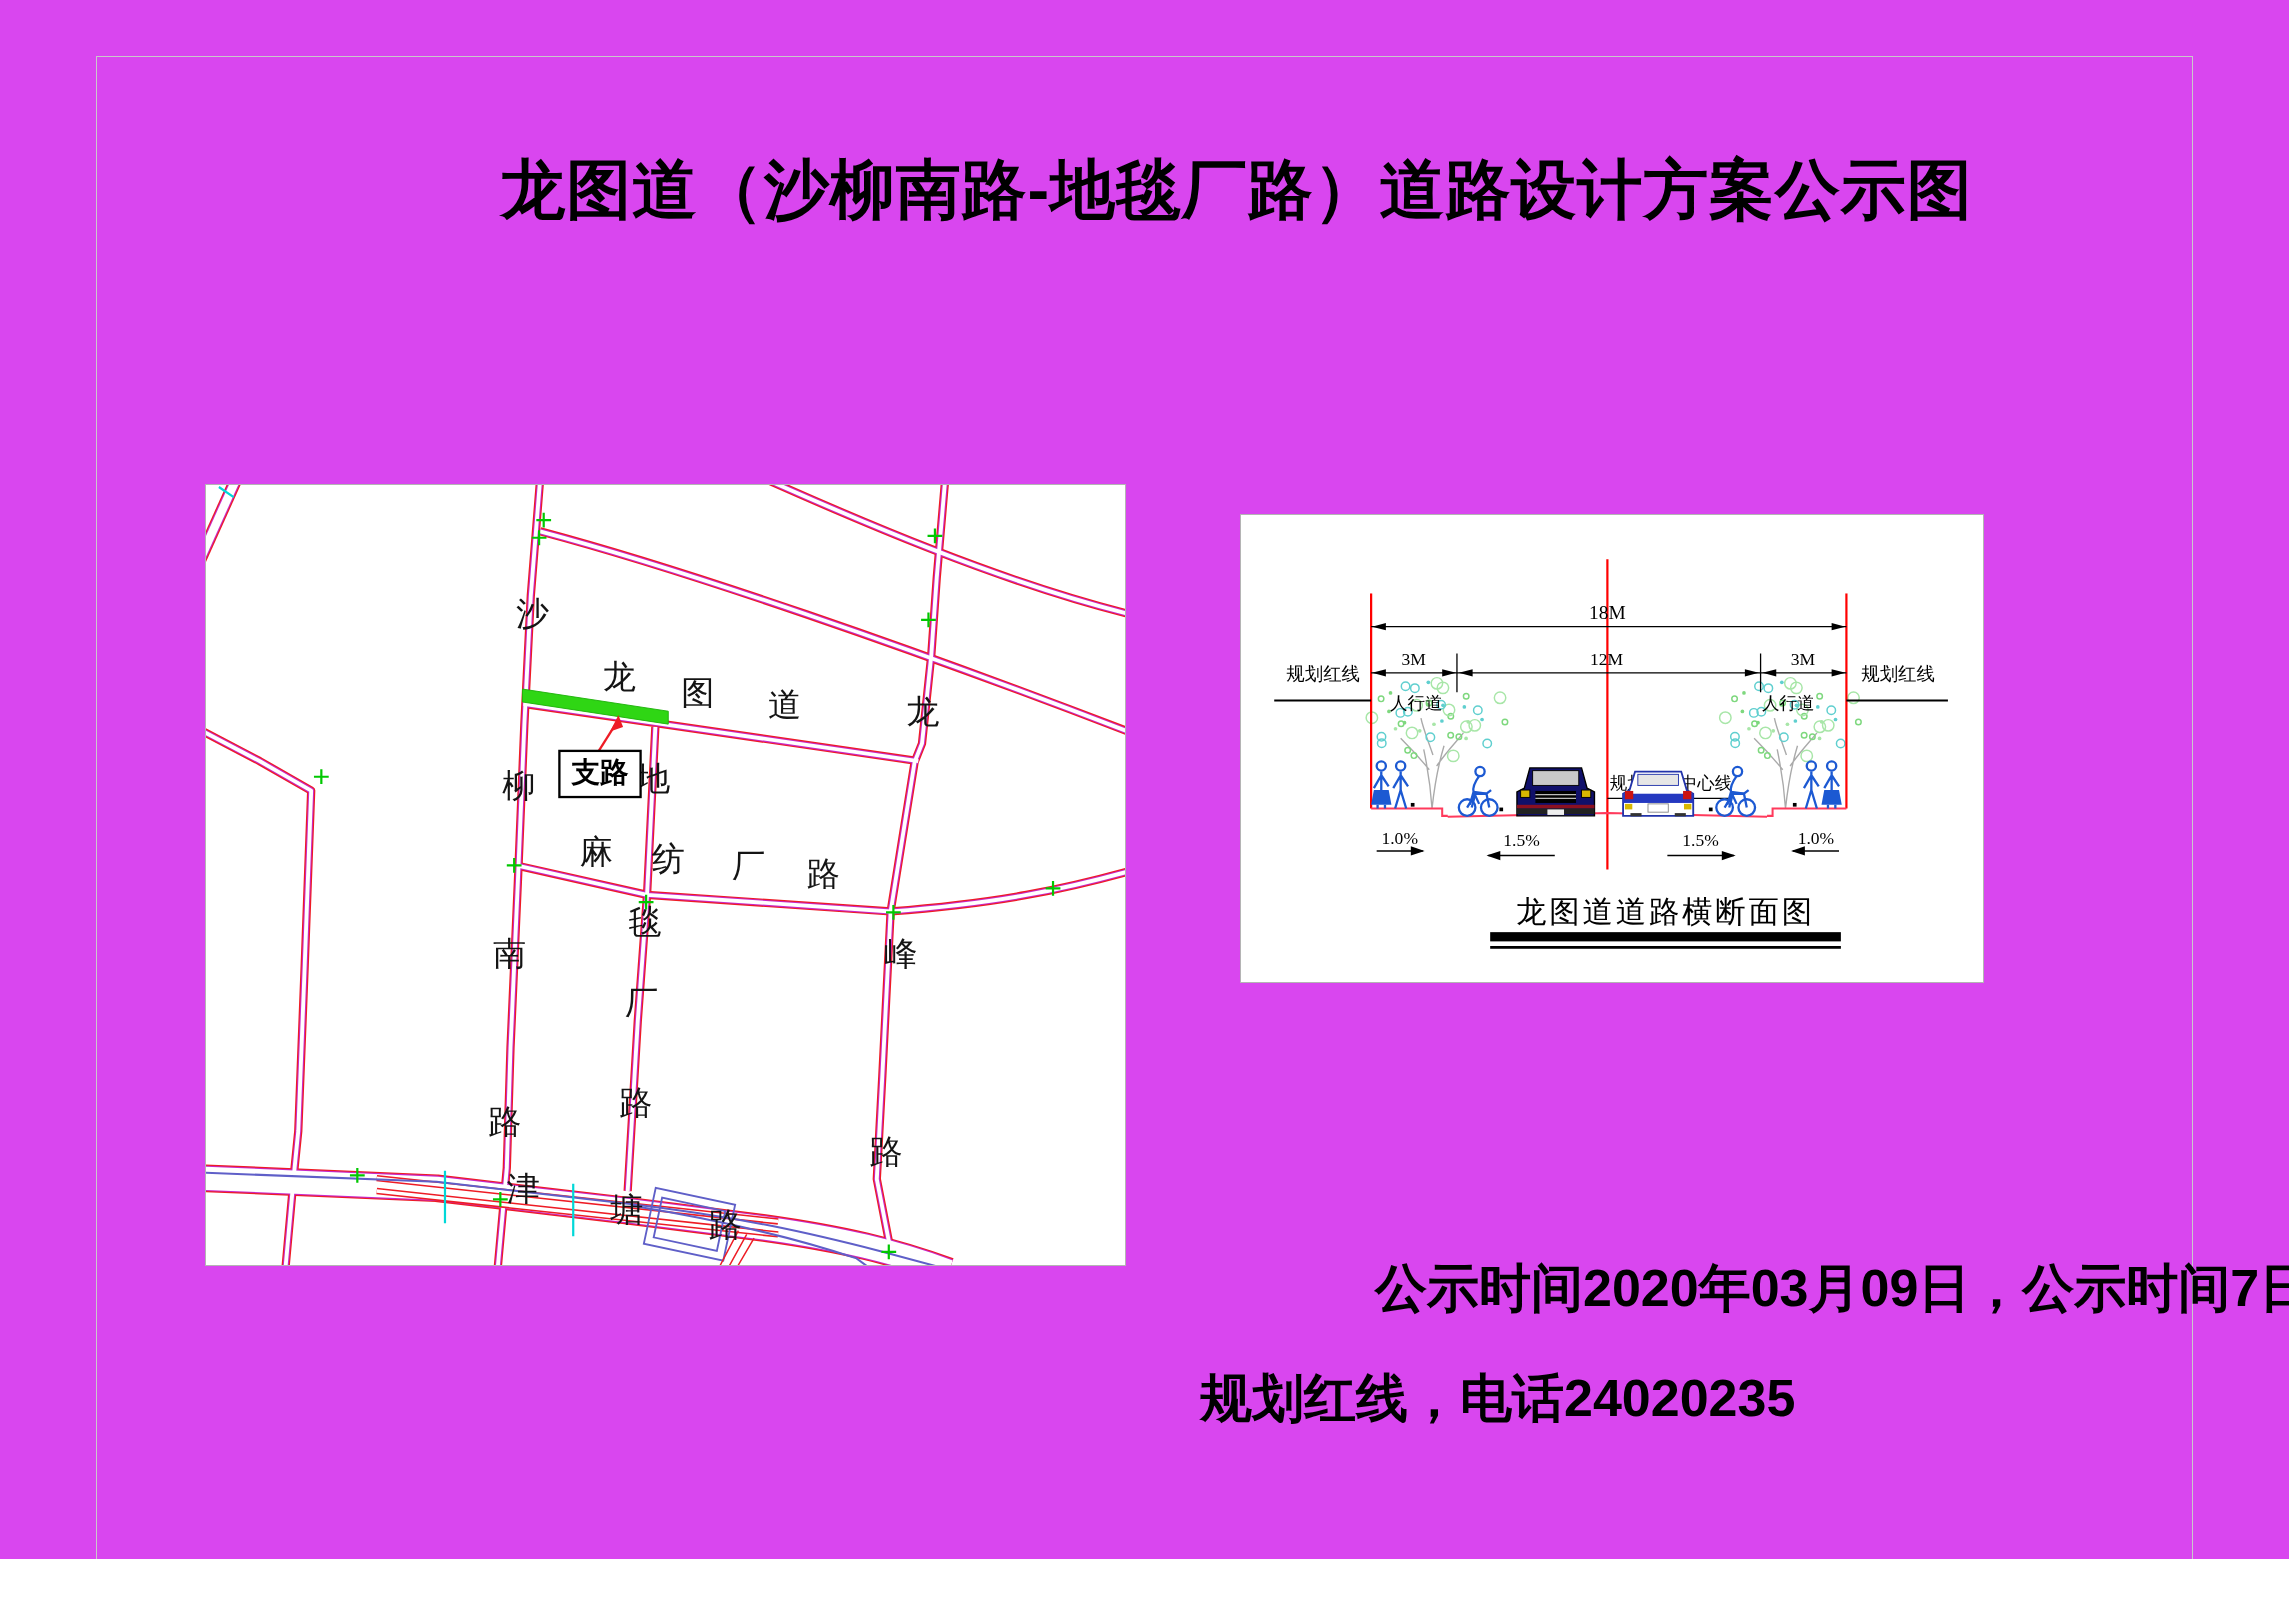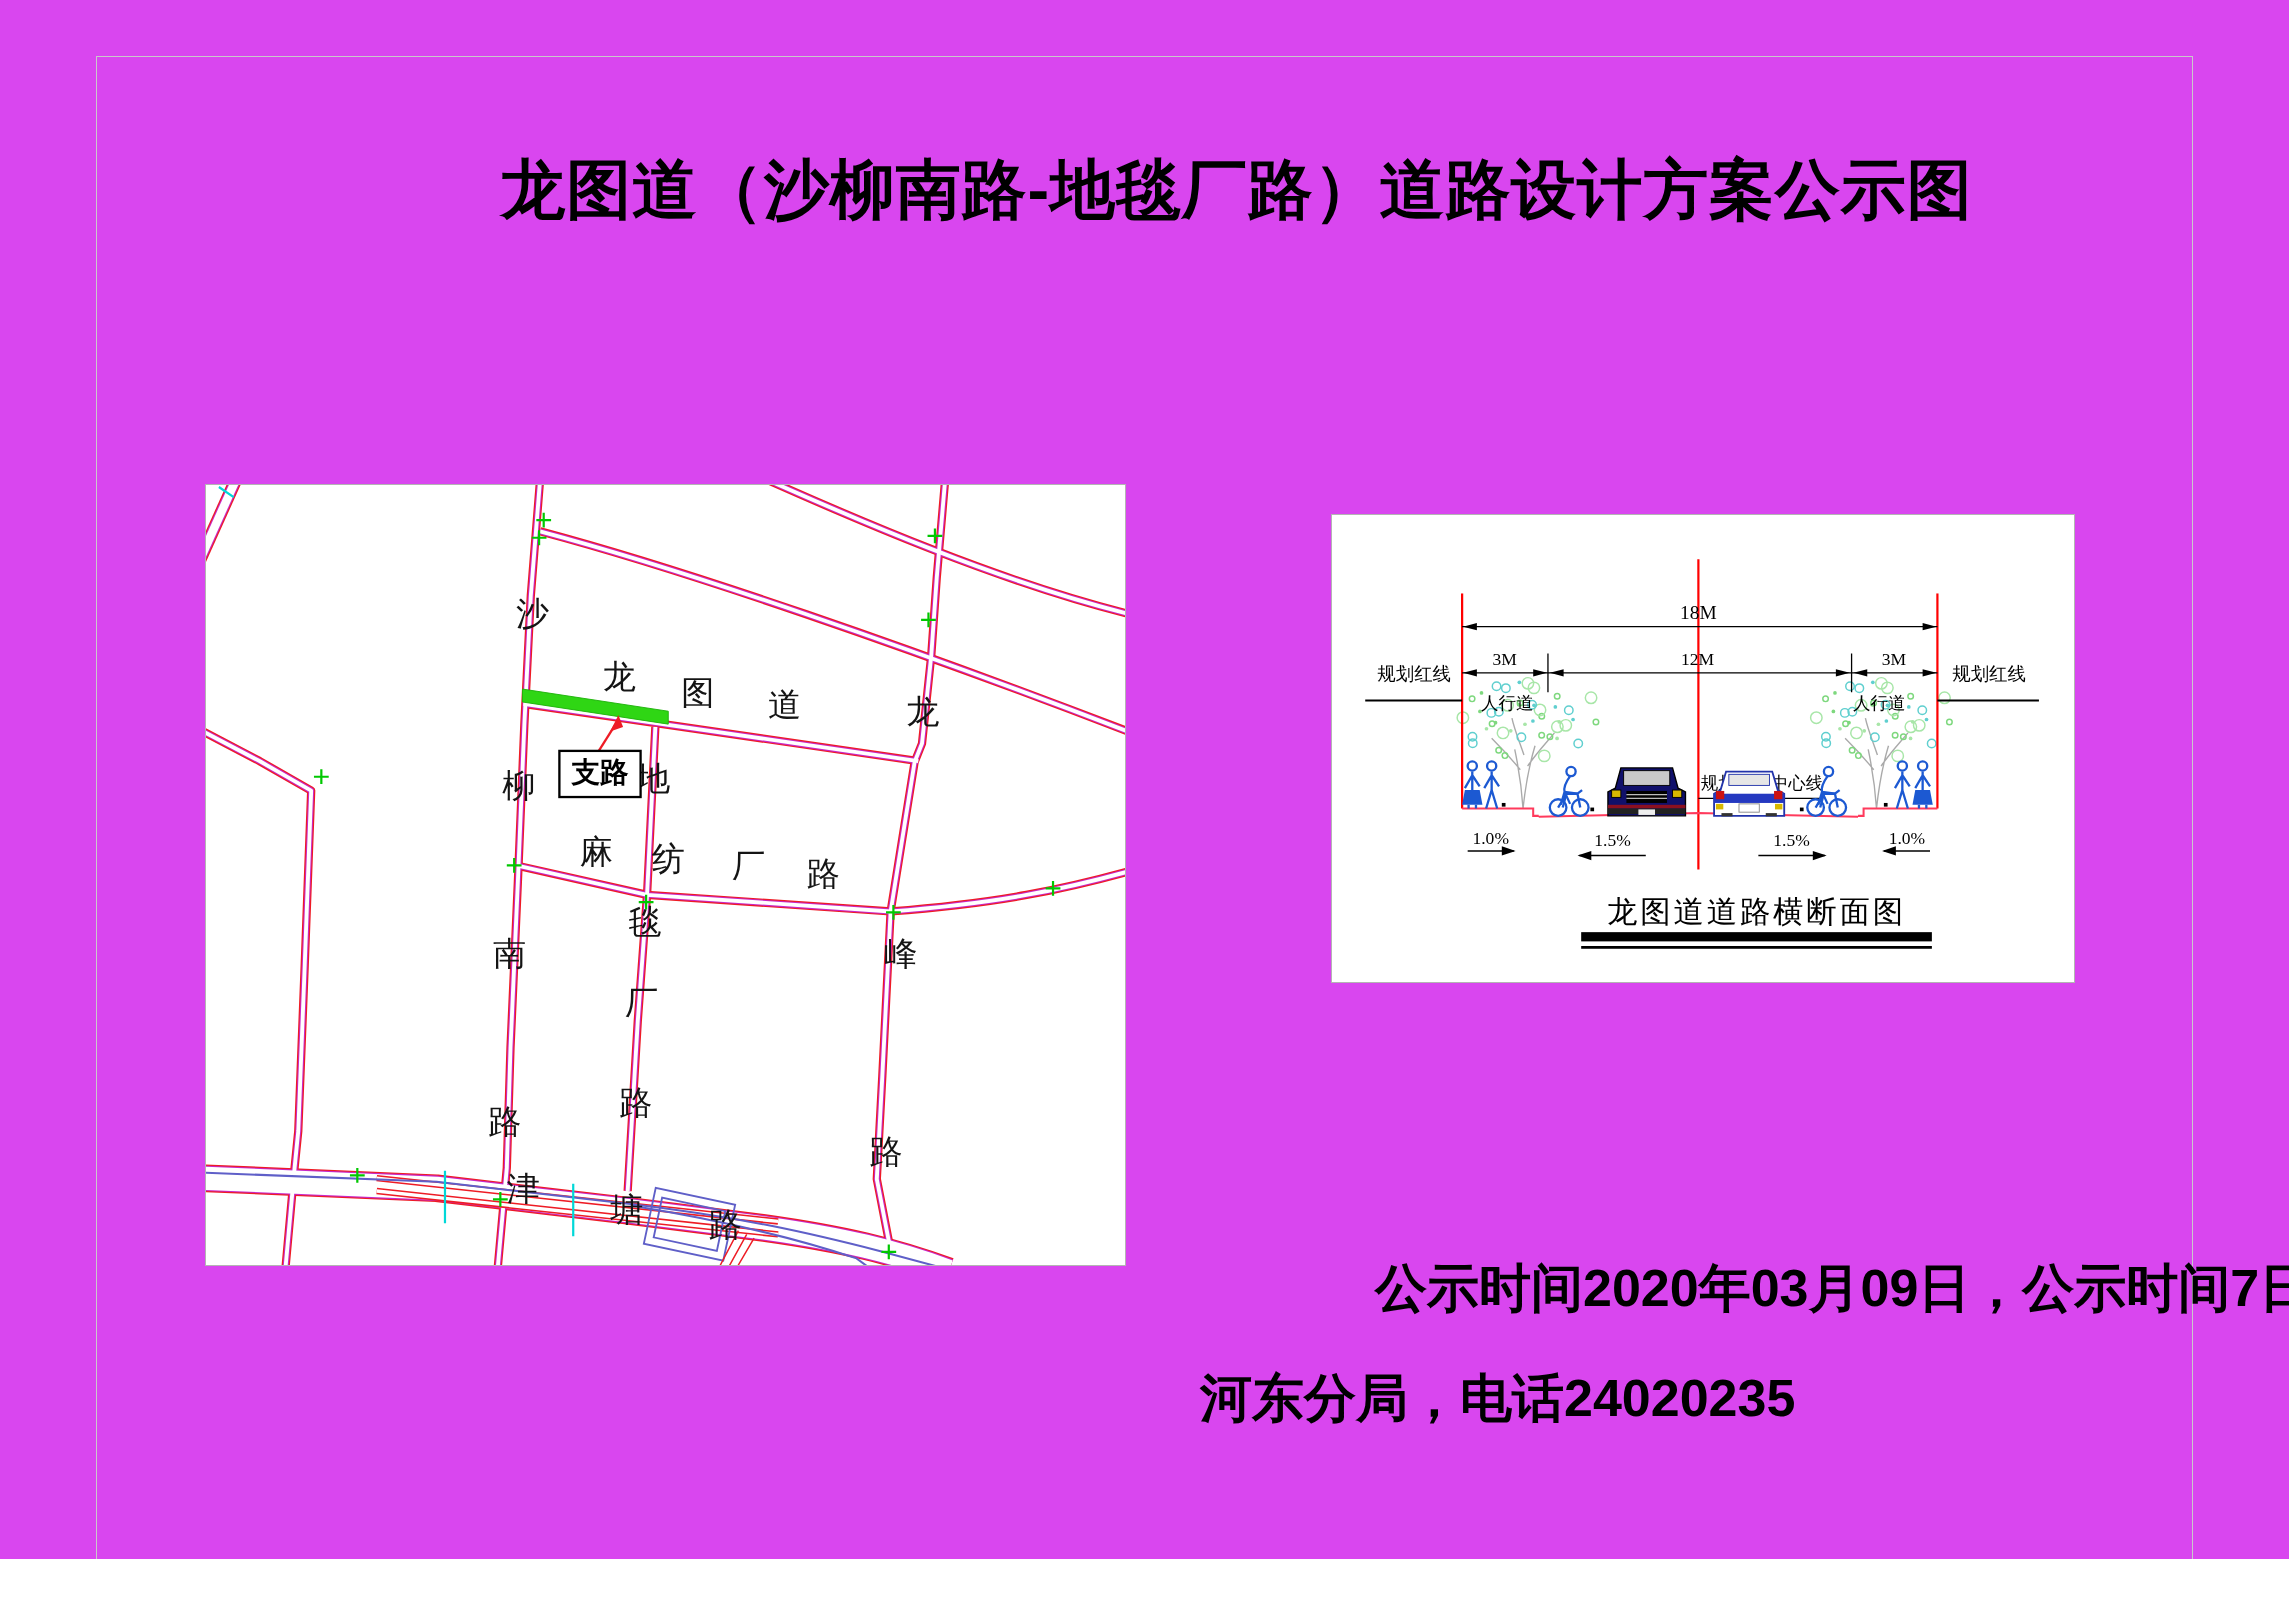--- a/index.html
+++ b/index.html
@@ -4,21 +4,21 @@
 <style>
   html,body{margin:0;padding:0;background:#fff;}
   .screen{position:relative;width:2290px;height:1559px;background:#d946ef;overflow:hidden;
           font-family:"Liberation Sans",sans-serif;color:#000;padding-left:36px;}
   .frame{position:absolute;left:96px;top:56px;width:2095px;height:1507px;border:1.8px solid #c9c9c9;}
   .title{position:absolute;left:406px;top:146px;width:1661px;text-align:center;
          font-size:65px;font-weight:bold;letter-spacing:0.9px;white-space:nowrap;
          font-family:"Liberation Sans",sans-serif;}
   .map-panel{position:absolute;left:205px;top:484px;width:919px;height:780px;
              border:0.9px solid #b4b4b4;background:#fff;}
-  .cs-panel{position:absolute;left:1331px;top:514px;width:742px;height:467px;
+  .cs-panel{position:absolute;left:1240px;top:514px;width:742px;height:467px;
             border:0.9px solid #b4b4b4;background:#fff;}
   svg{display:block;width:100%;height:100%;}
   
   .mlabel{font-family:"Liberation Serif",serif;font-size:36px;fill:#141414;text-anchor:middle;}
   .strip-c{fill:none;stroke:#ee1c25;stroke-width:7;}
   .strip-f{fill:none;stroke:#ffffff;stroke-width:3.6;}
   .rail{fill:none;stroke:#5f5fc8;stroke-width:2.2;}
   .bridge rect{fill:none;stroke:#5f5fc8;stroke-width:2;}
   .stub{fill:none;stroke:#ee1c25;stroke-width:1.6;}
   .tick{fill:none;stroke:#00d8d8;stroke-width:2.4;}
@@ -373,16 +373,16 @@
         <polygon class="dimhead" points="596,364 611,359 611,369"></polygon>
 
       <text class="ct cs-caption" x="460" y="441">龙图道道路横断面图</text>
       <rect x="270" y="452" width="380" height="10" fill="#000"></rect>
       <rect x="270" y="467" width="380" height="3" fill="#000"></rect>
     </svg>
   </div>
 
   <div class="notice">
     <div class="l1">公示时间2020年03月09日，公示时间7日，</div>
-    <div class="l3">河东分局，电话24020235</div>
+    <div class="l3">规划红线，电话24020235</div>
   </div>
 </div>
 
 
 </body></html>

